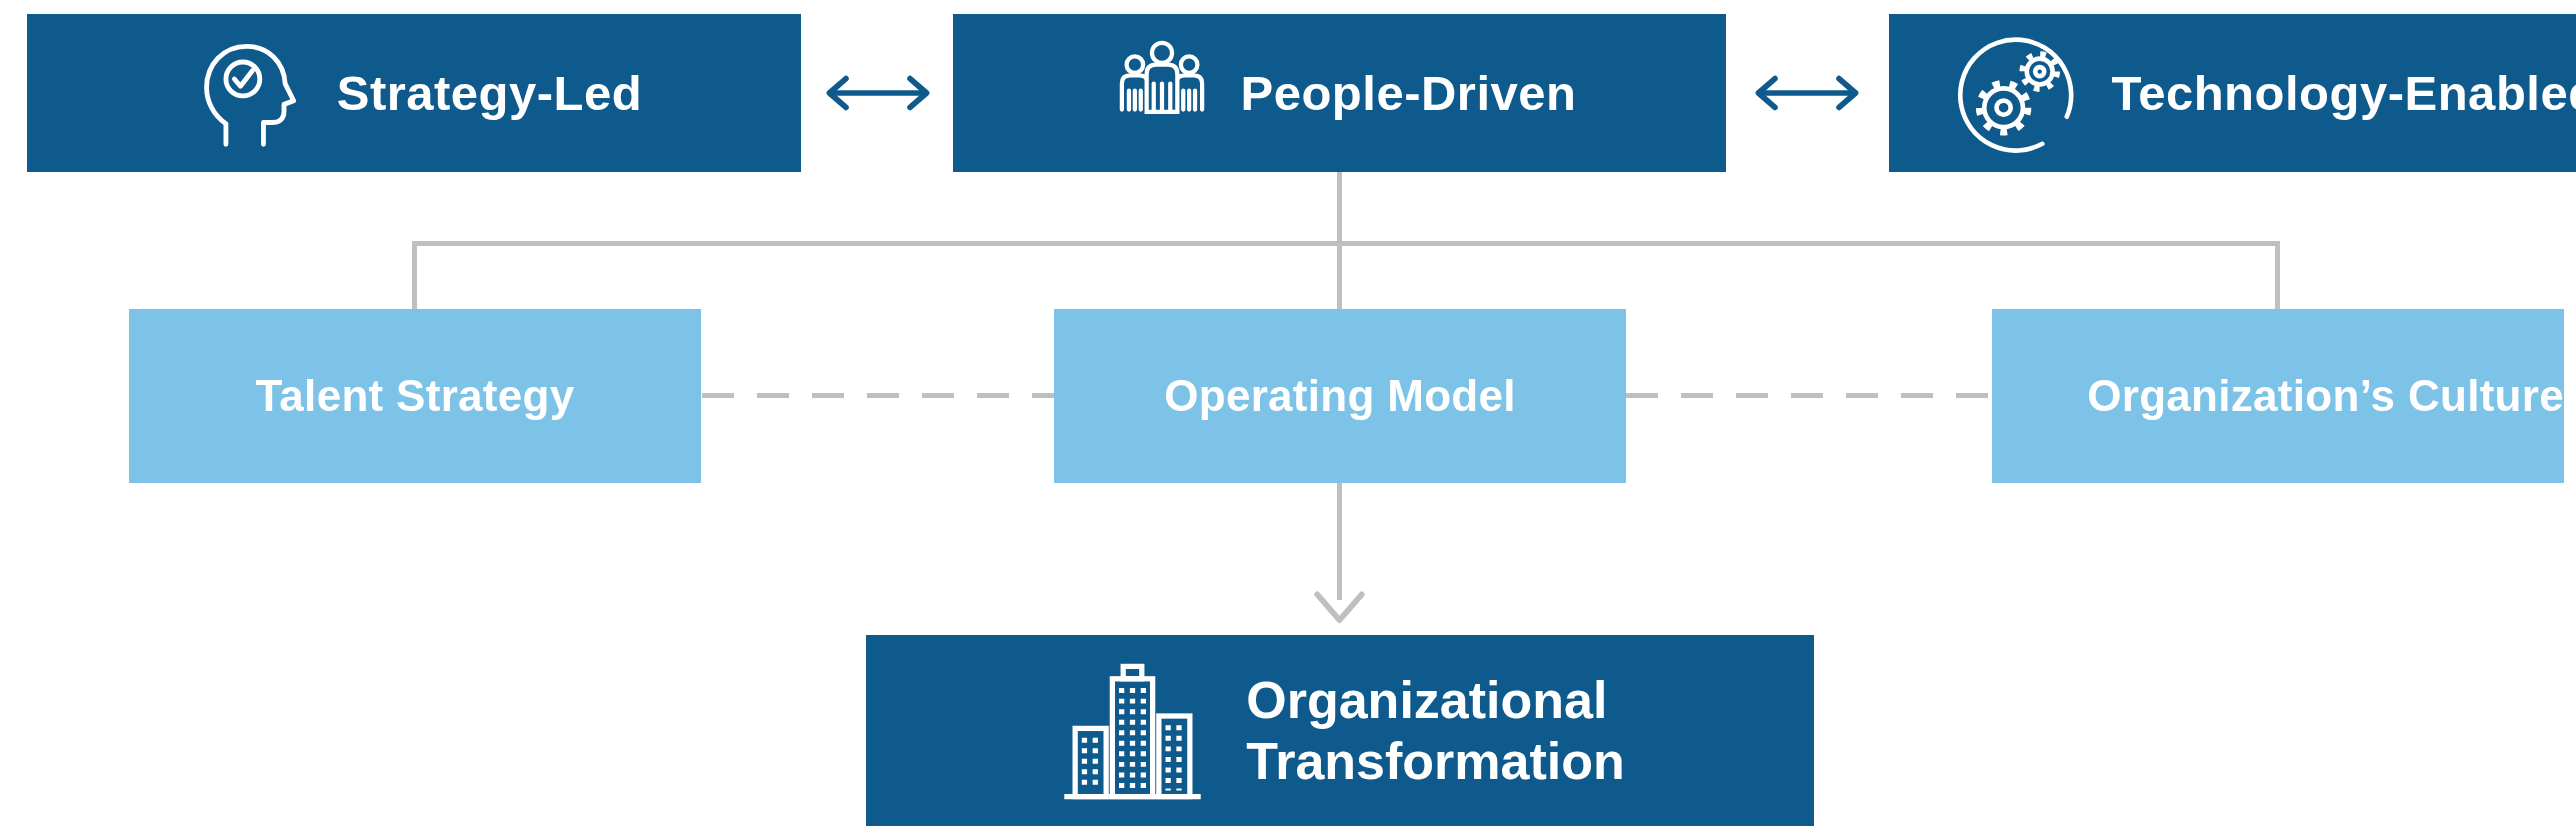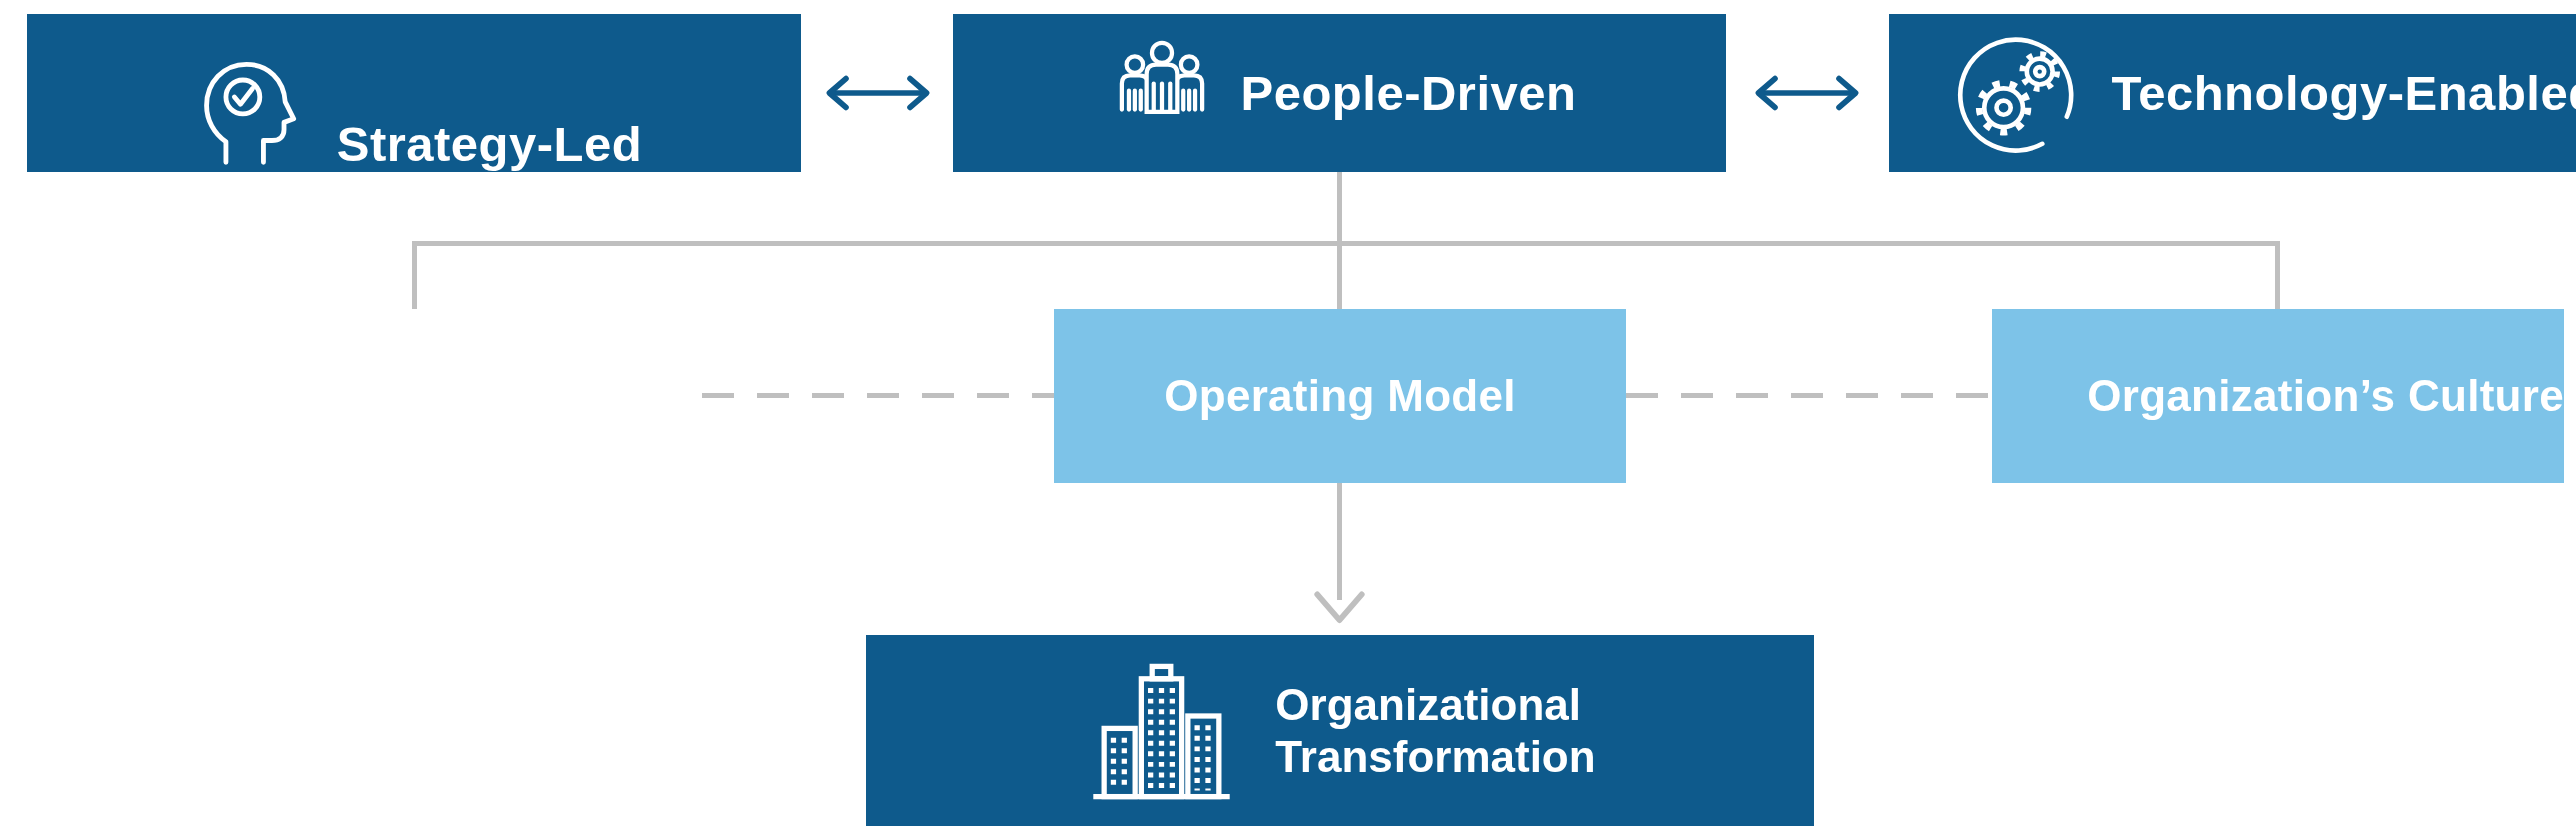--- a/index.html
+++ b/index.html
@@ -17,30 +17,30 @@
     display: flex;
     align-items: center;
     justify-content: center;
     color: #ffffff;
     font-weight: 700;
   }
   .box-dark  { background: #0e5a8c; }
   .box-light { background: #7dc3e8; }
 
   .top-box { top: 14px; height: 158px; gap: 30px; font-size: 49px; letter-spacing: 0.5px; }
-  .pos-strategy   { left: 27px;   width: 774px; align-items: flex-end; }
+  .pos-strategy   { left: 27px;   width: 774px; }
   .pos-people     { left: 953px; width: 773px; gap: 20px; }
   .pos-technology { left: 1889px; width: 773px; }
 
   .mid-box { top: 309px; height: 174px; font-size: 44px; letter-spacing: 0.3px; }
   .pos-talent    { left: 129px;  width: 572px; }
   .pos-operating { left: 1054px; width: 572px; }
   .pos-culture   { left: 1992px; width: 572px; justify-content: flex-end; }
 
-  .bottom-box { left: 866px; top: 635px; width: 948px; height: 192px; gap: 36px; font-size: 44px; }
+  .bottom-box { left: 866px; top: 635px; width: 948px; height: 192px; gap: 36px; font-size: 52px; }
   .bottom-label { white-space: pre-line; line-height: 1.18; text-align: left; }
 
   .icon { flex: 0 0 auto; display: block; }
 
   
   .line { position: absolute; background: #bfbfbf; }
   .v-main  { left: 1337px; top: 172px; width: 5.2px; height: 139px; }
   .h-span  { left: 412px;  top: 241px; width: 1868px; height: 5.2px; }
   .v-left  { left: 412px;  top: 241px; width: 5.2px;  height: 68px; }
   .v-right { left: 2275px; top: 241px; width: 5.2px;  height: 68px; }
@@ -134,20 +134,23 @@
         <circle cx="40" cy="61" r="5.5" stroke-width="3.6"></circle>
         <circle cx="40" cy="61" r="19" stroke-width="5" stroke-dasharray="5.5 7.9"></circle>
         <circle cx="68" cy="33" r="10" stroke-width="3.6"></circle>
         <circle cx="68" cy="33" r="3.5" stroke-width="3.6"></circle>
         <circle cx="68" cy="33" r="13.5" stroke-width="4.5" stroke-dasharray="4.4 6.2"></circle>
       </g>
     </svg>
     <span>Technology-Enabled</span>
   </div>
 
+  <div class="box box-light mid-box pos-talent">
+    <span>Talent Strategy</span>
+  </div>
   <div class="box box-light mid-box pos-operating">
     <span>Operating Model</span>
   </div>
   <div class="box box-light mid-box pos-culture">
     <span>Organization’s Culture</span>
   </div>
 
   <div class="box box-dark bottom-box">
     <svg class="icon" viewBox="0 0 100 100" width="155" height="155">
       <g fill="none" stroke="#ffffff" stroke-width="3.4">

